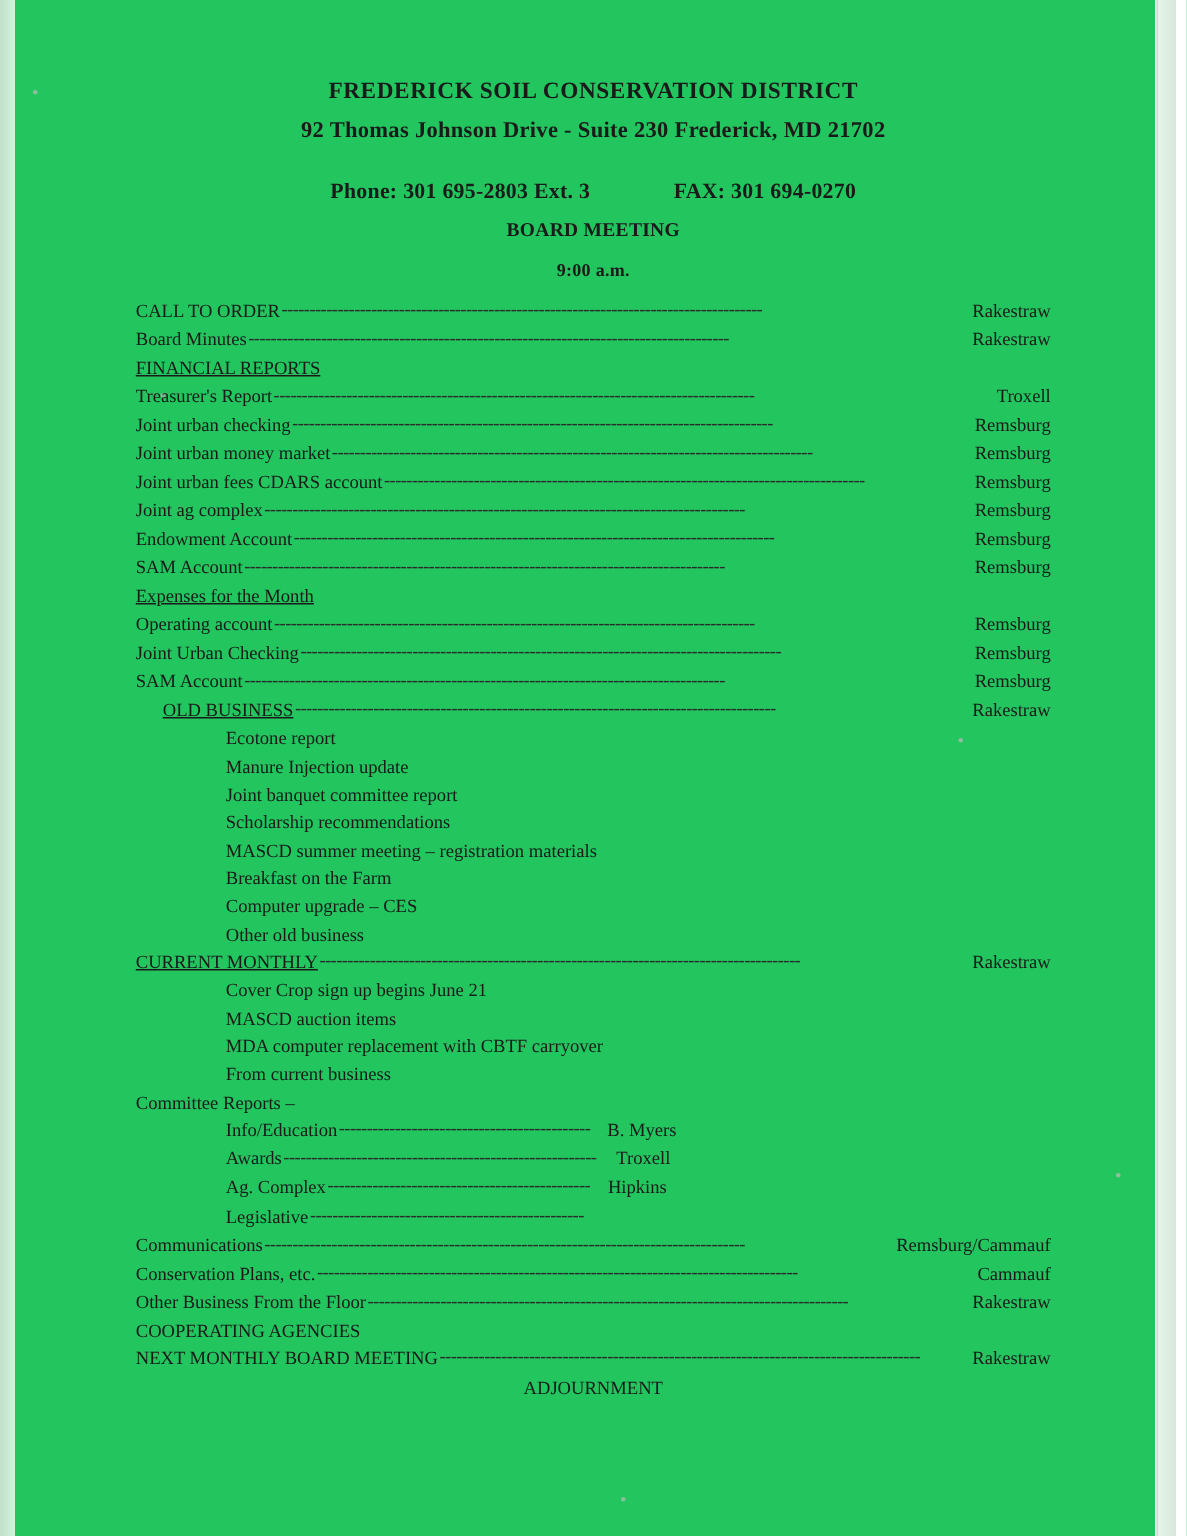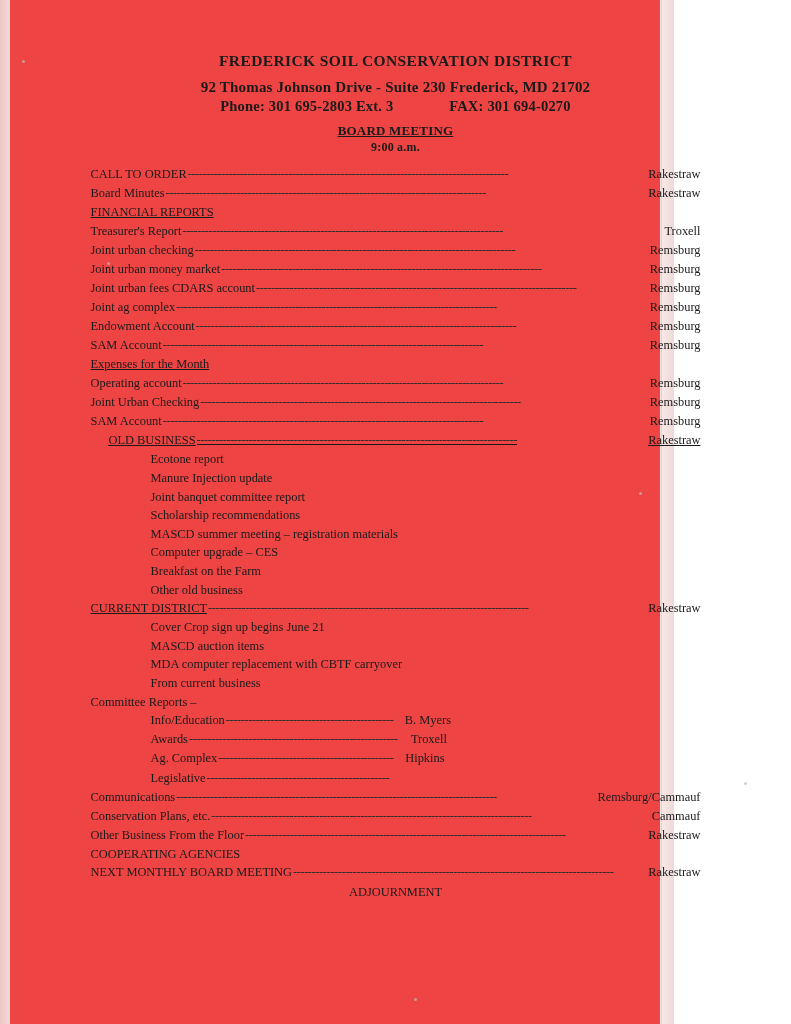--- a/index.html
+++ b/index.html
@@ -11,23 +11,23 @@
     width: 791px;
     height: 1024px;
     position: relative;
     font-family: "Liberation Serif", serif;
     color: #1a1a1a;
     overflow: hidden;
   }
   .page {
     position: absolute;
     top: 0; left: 0;
-    width: 674px;
+    width: 784px;
     height: 1024px;
-    background: #ef4444;
+    background: #22c55e;
   }
   
   .scan-edge-left {
     position: absolute;
     top: 0; left: 0;
     width: 10px; height: 1024px;
     background: linear-gradient(to right, #e9e8e6, #fdfdfc);
     opacity: .8;
   }
   .scan-edge-right {
@@ -56,24 +56,24 @@
     left: 0;
     width: 791px;
   }
 
   .hdr {
     text-align: center;
     font-weight: bold;
     letter-spacing: .2px;
   }
   .hdr1 { font-size: 15.5px; letter-spacing: .4px; margin-bottom: 9px; }
-  .hdr2 { font-size: 15px; margin-bottom: 2px; }
+  .hdr2 { font-size: 15px; margin-bottom: 24px; }
   .hdr3 { font-size: 14.5px; margin-bottom: 8px; }
   .hdr3 .fax { display: inline-block; margin-left: 52px; }
-  .hdr4 { font-size: 13px; font-weight: bold; margin-bottom: 1px; text-decoration: underline; }
+  .hdr4 { font-size: 13px; font-weight: bold; margin-bottom: 12px; }
   .hdr5 { font-size: 12.5px; font-weight: bold; margin-bottom: 6px; }
   .hdr6 { font-size: 12px; font-weight: bold; margin-bottom: 10px; }
 
   .body-block {
     margin: 0 auto;
     width: 610px;
     padding-left: 0px;
   }
 
   .line {
@@ -91,21 +91,21 @@
     margin: 0 1px;
     font-size: 12.4px;
     letter-spacing: -0.4px;
     color: #2a2a2a;
     position: relative;
     top: -1px;
   }
   .line .who { flex: 0 0 auto; text-align: right; }
   .underline { text-decoration: underline; }
   .plain { display: block; font-size: 12.4px; line-height: 18.6px; }
-  .indent1 { padding-left: 18px; text-decoration: underline; }
+  .indent1 { padding-left: 18px; }
   .indent2 { padding-left: 60px; }
   .sub-line { padding-left: 60px; }
   .sub-line .who { min-width: 0; }
   .center { text-align: center; }
   .sup { font-size: 8.5px; vertical-align: super; }
 </style>
 </head>
 <body>
 
 <div class="page">
@@ -207,26 +207,26 @@
         <span class="lbl underline">OLD BUSINESS</span>
         <span class="dots">--------------------------------------------------------------------------------------</span>
         <span class="who">Rakestraw</span>
       </div>
 
       <div class="plain indent2">Ecotone report</div>
       <div class="plain indent2">Manure Injection update</div>
       <div class="plain indent2">Joint banquet committee report</div>
       <div class="plain indent2">Scholarship recommendations</div>
       <div class="plain indent2">MASCD summer meeting – registration materials</div>
+      <div class="plain indent2">Breakfast on the Farm</div>
       <div class="plain indent2">Computer upgrade – CES</div>
-      <div class="plain indent2">Breakfast on the Farm</div>
       <div class="plain indent2">Other old business</div>
 
       <div class="line">
-        <span class="lbl underline">CURRENT DISTRICT</span>
+        <span class="lbl underline">CURRENT MONTHLY</span>
         <span class="dots">--------------------------------------------------------------------------------------</span>
         <span class="who">Rakestraw</span>
       </div>
 
       <div class="plain indent2">Cover Crop sign up begins June 21</div>
       <div class="plain indent2">MASCD auction items</div>
       <div class="plain indent2">MDA computer replacement with CBTF carryover</div>
       <div class="plain indent2">From current business</div>
 
       <div class="plain">Committee Reports –</div>

